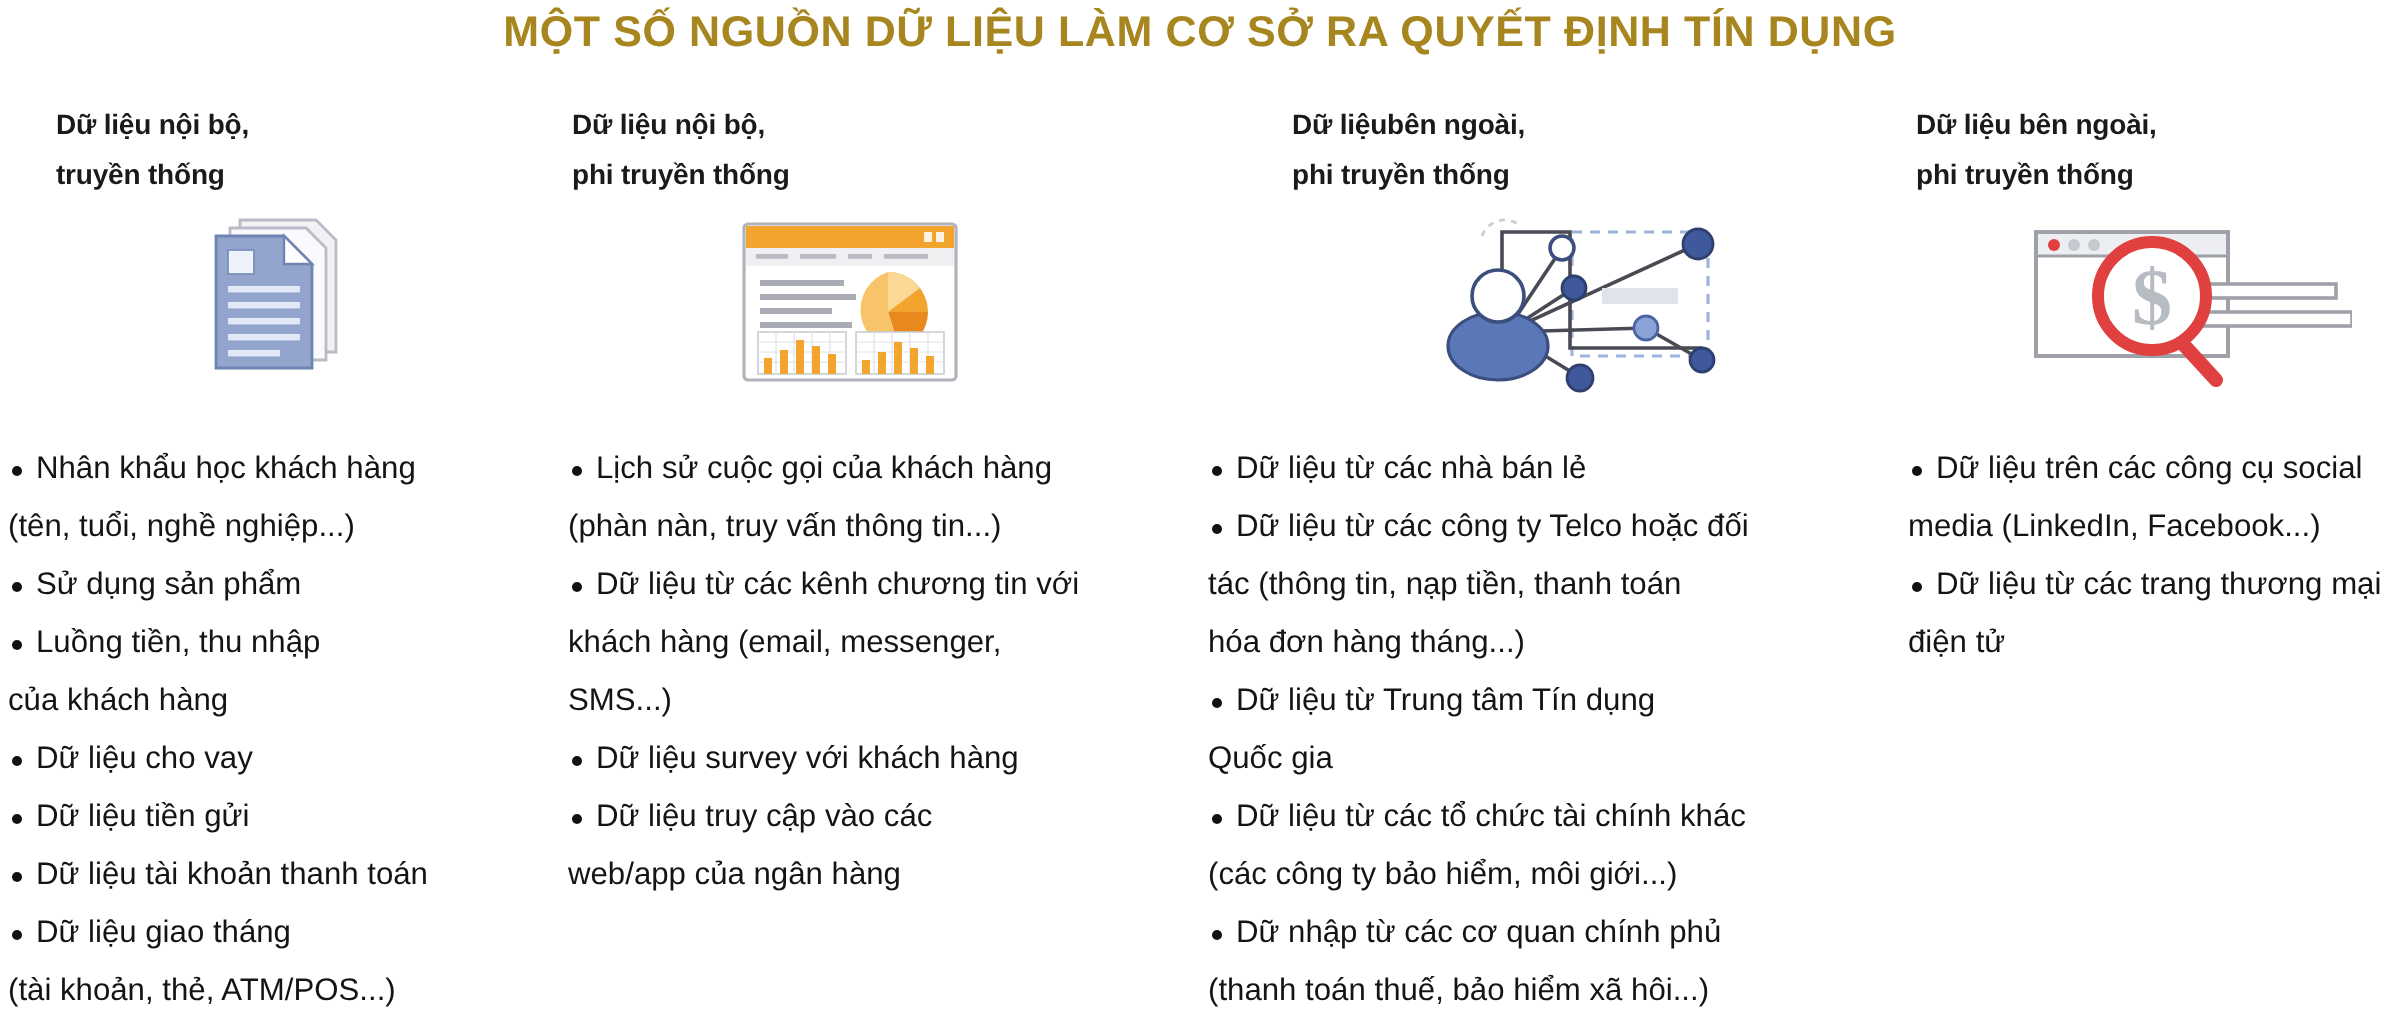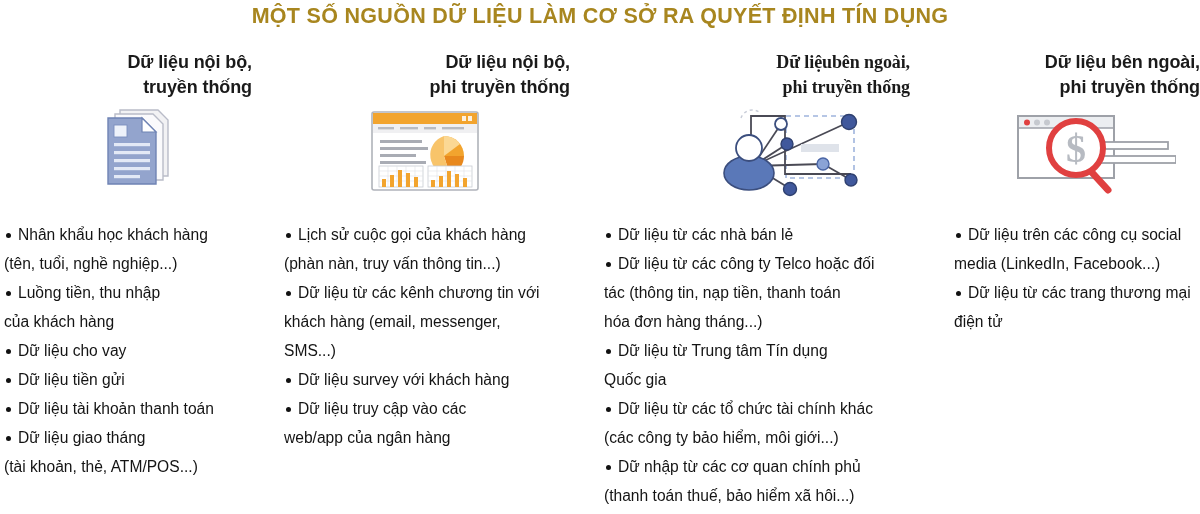--- a/index.html
+++ b/index.html
@@ -30,22 +30,22 @@
     font-family: "Liberation Sans", sans-serif;
     white-space: nowrap;
   }
 
   
   .col {
     position: absolute;
     top: 50px;
   }
   .col-head {
-    text-align: right;
-    font-size: 18px;
+    text-align: left;
+    font-size: 14px;
     font-weight: 700;
     color: #1a1a1a;
     line-height: 25px;
     letter-spacing: -0.1px;
   }
   .icon-wrap {
     height: 100px;
     display: flex;
     align-items: center;
     justify-content: center;
@@ -74,21 +74,21 @@
   #col1 { left: 0px;    width: 252px; }
   #col1 .col-head { padding-left: 28px; }
   #col1 .icon-wrap { padding-left: 20px; }
   #col1 .bullets { position: absolute; top: 170px; left: 4px; width: 250px; }
 
   #col2 { left: 280px;  width: 290px; }
   #col2 .col-head { padding-left: 6px; }
   #col2 .bullets { position: absolute; top: 170px; left: 4px; width: 290px; }
 
   #col3 { left: 600px;  width: 310px; }
-  #col3 .col-head { padding-left: 46px; font-family: Liberation Serif, serif; }
+  #col3 .col-head { padding-left: 46px; }
   #col3 .icon-wrap { padding-left: 60px; }
   #col3 .bullets { position: absolute; top: 170px; left: 4px; width: 306px; }
 
   #col4 { left: 940px;  width: 260px; }
   #col4 .col-head { padding-left: 18px; }
   #col4 .icon-wrap { padding-left: 40px; }
   #col4 .bullets { position: absolute; top: 170px; left: 14px; width: 250px; }
 </style>
 </head>
 <body>
@@ -120,20 +120,24 @@
           <rect x="28" y="63" width="36" height="3.2"></rect>
           <rect x="28" y="71" width="26" height="3.2"></rect>
         </g>
       </svg>
     </div>
     <div class="bullets">
       <div class="bullet-item">
         <span class="dot"></span>
         <span class="btext">Nhân khẩu học khách hàng</span>
         <span class="btext" style="margin-left:-14px">(tên, tuổi, nghề nghiệp...)</span>
+      </div>
+      <div class="bullet-item">
+        <span class="dot"></span>
+        <span class="btext">Sử dụng sản phẩm</span>
       </div>
       <div class="bullet-item">
         <span class="dot"></span>
         <span class="btext">Luồng tiền, thu nhập</span>
         <span class="btext" style="margin-left:-14px">của khách hàng</span>
       </div>
       <div class="bullet-item">
         <span class="dot"></span>
         <span class="btext">Dữ liệu cho vay</span>
       </div>

